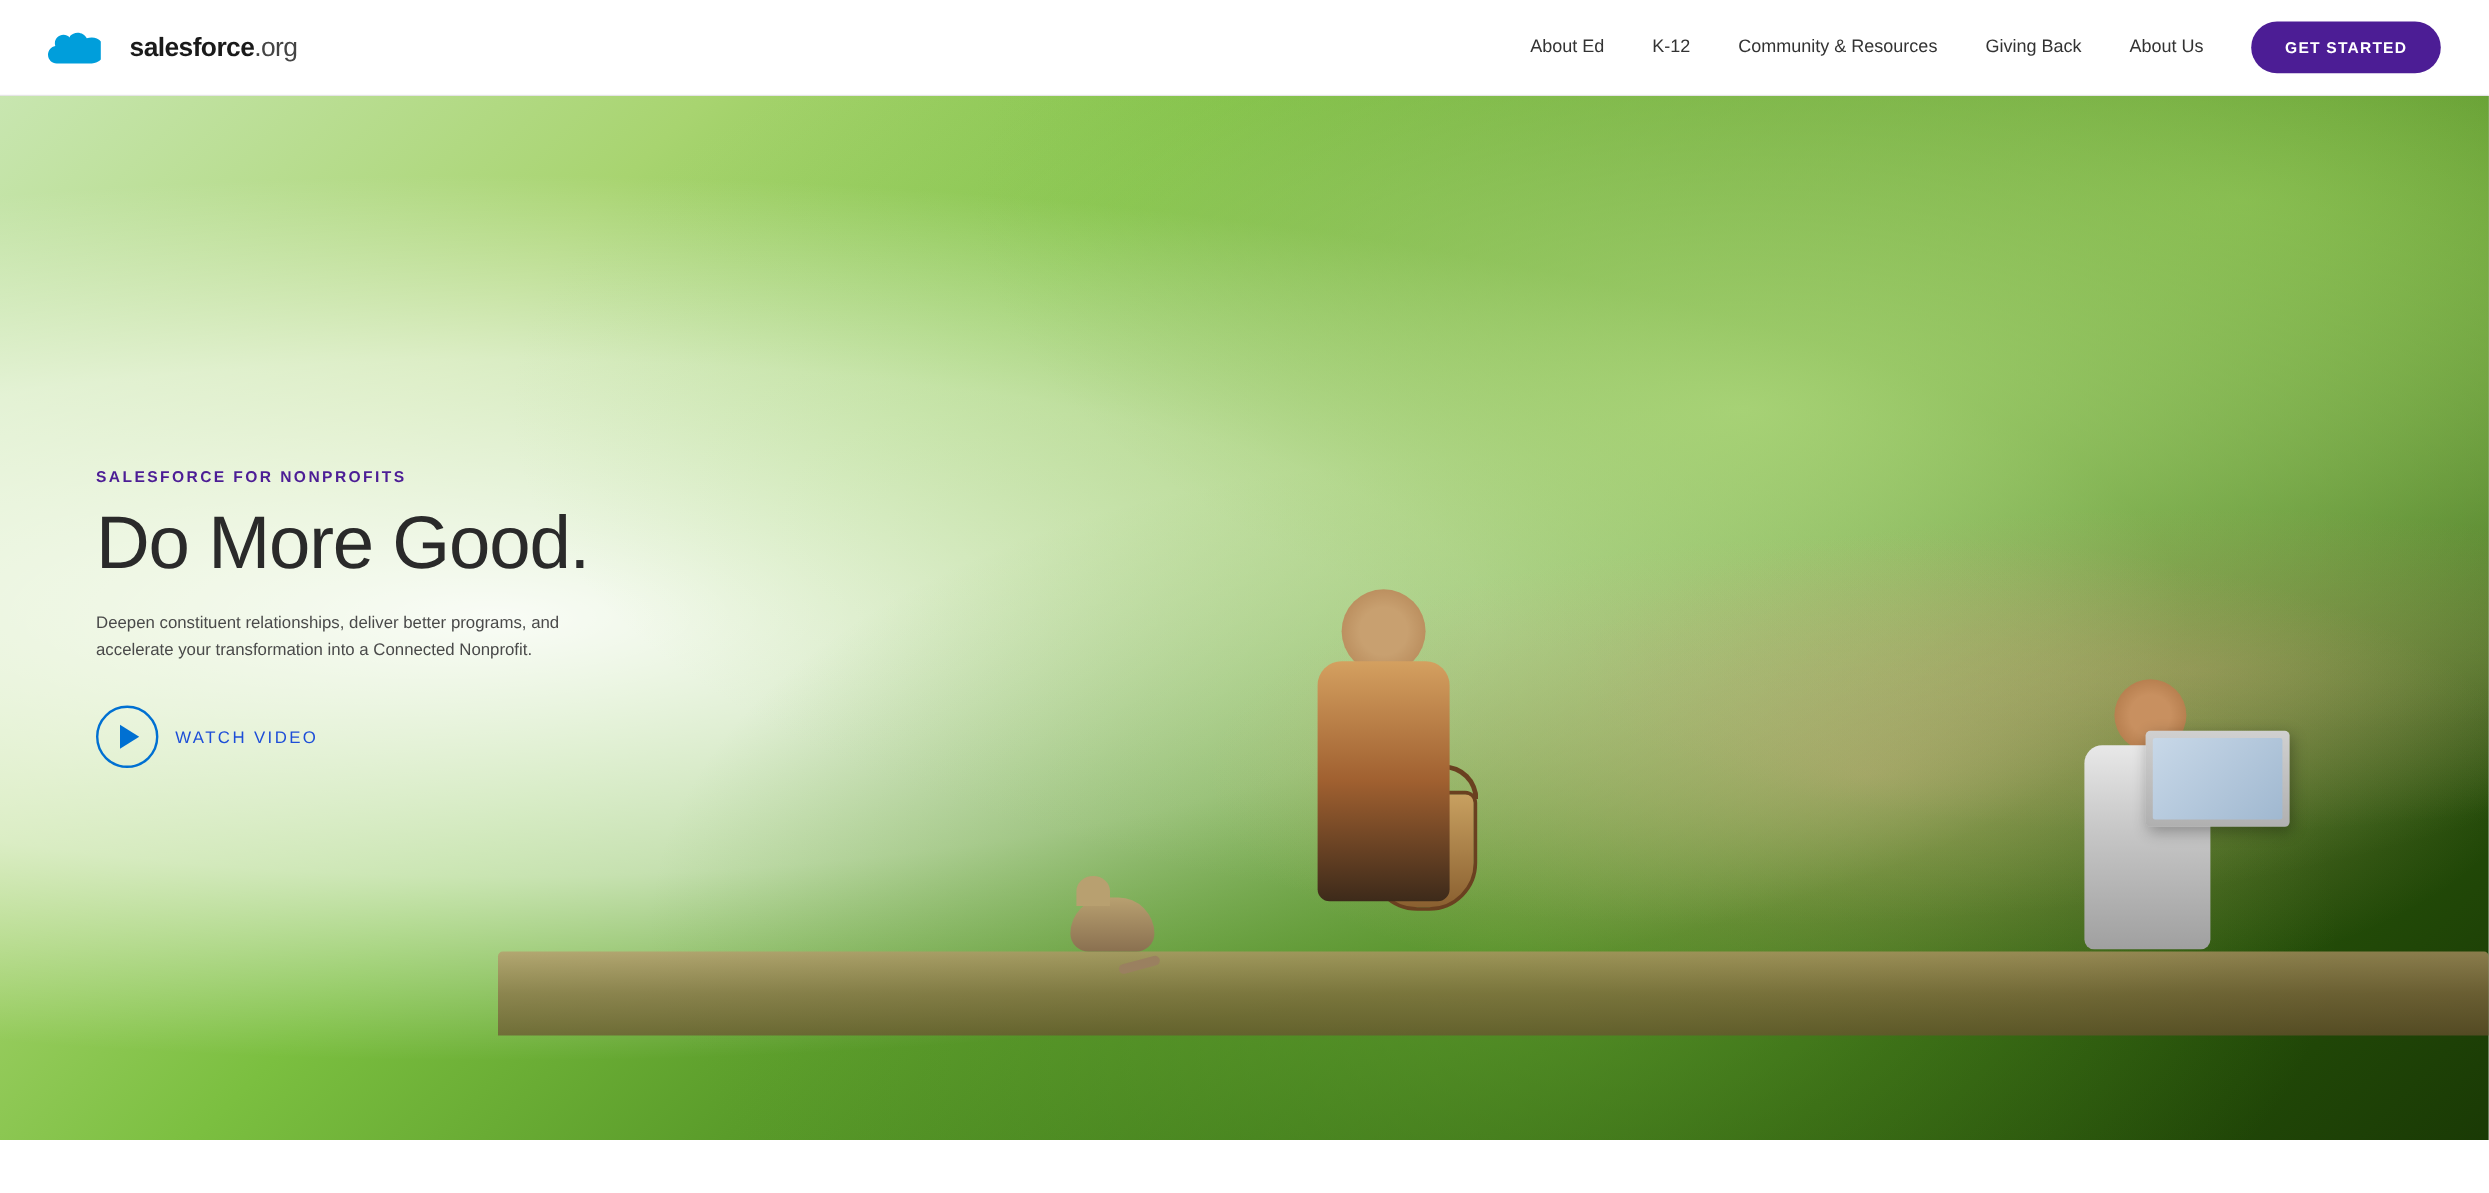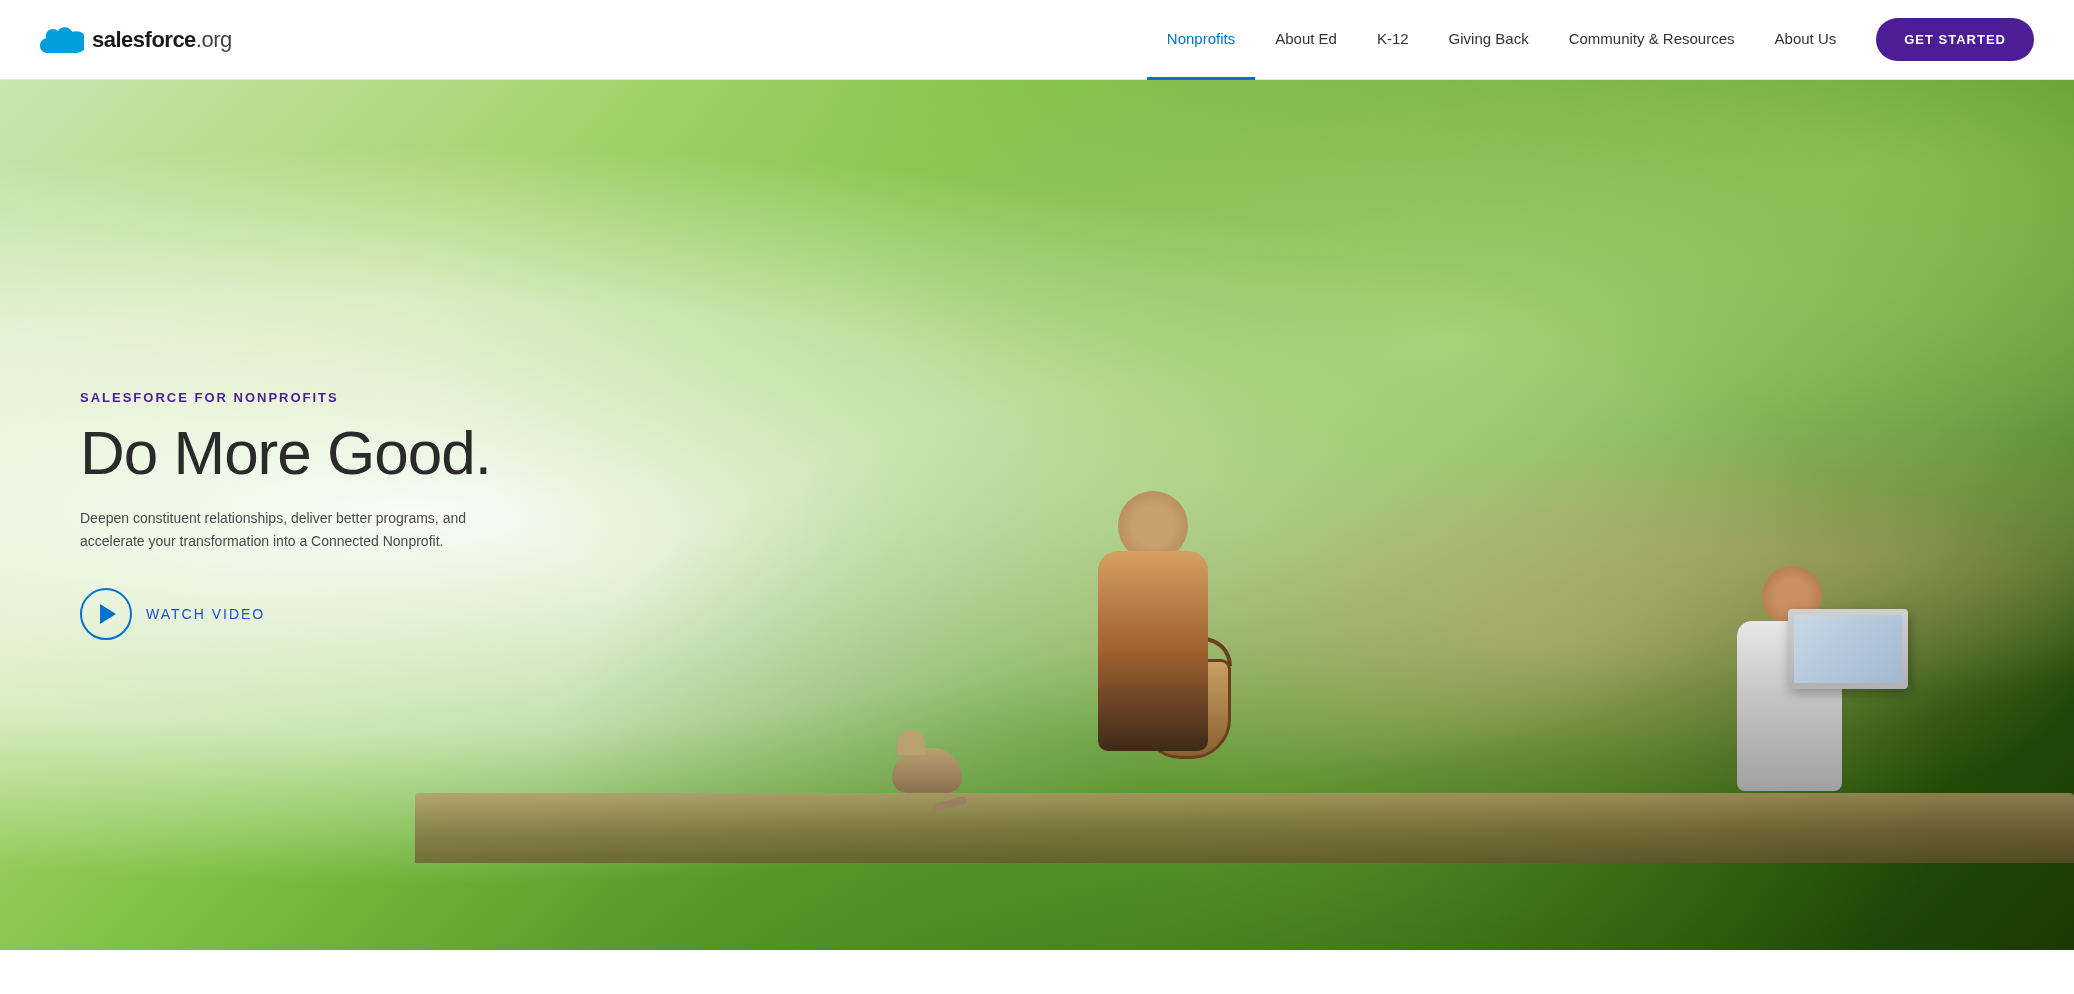--- a/index.html
+++ b/index.html
@@ -13,21 +13,21 @@
       border-bottom: 1px solid #e5e5e5;
       display: flex;
       align-items: center;
       justify-content: space-between;
       padding: 0 40px;
       height: 80px;
     }
     .logo-area {
       display: flex;
       align-items: center;
-      gap: 8px;
+      gap: 24px;
       text-decoration: none;
     }
     .cloud-icon {
       width: 44px;
       height: 30px;
     }
     .logo-text {
       font-size: 22px;
       color: #1a1a1a;
       font-weight: 400;
@@ -348,25 +348,24 @@
 
     <svg class="cloud-icon" viewBox="0 0 100 68" xmlns="http://www.w3.org/2000/svg">
       <path d="M41.7 11.2c3.6-3.8 8.7-6.2 14.3-6.2 7.5 0 14 4.2 17.4 10.4 3-.7 6.2-1.1 9.5-1.1 13.5 0 24.5 11 24.5 24.5 0 13.5-11 24.5-24.5 24.5H16.5C7.4 63.3 0 55.9 0 46.8c0-8.3 5.9-15.2 13.8-16.6C13.4 28.7 13 27 13 25.3c0-9 7.3-16.3 16.3-16.3 4.6 0 8.8 1.9 11.8 5" fill="#009edb"></path>
     </svg>
     <span class="logo-text">
       <span>salesforce</span><span class="org">.org</span>
     </span>
   </a>
 
   <nav class="nav">
-    <a class="nav-item active" href="#">Nonprofits</a>
     <a class="nav-item" href="#">About Ed</a>
     <a class="nav-item" href="#">K-12</a>
+    <a class="nav-item" href="#">Community &amp; Resources</a>
     <a class="nav-item" href="#">Giving Back</a>
-    <a class="nav-item" href="#">Community &amp; Resources</a>
     <a class="nav-item" href="#">About Us</a>
     <button class="get-started-btn">GET STARTED</button>
   </nav>
 </header>
 
 <section class="hero">
   <div class="hero-bg"></div>
   <div class="hero-scene"></div>
 
   <div class="platform"></div>

